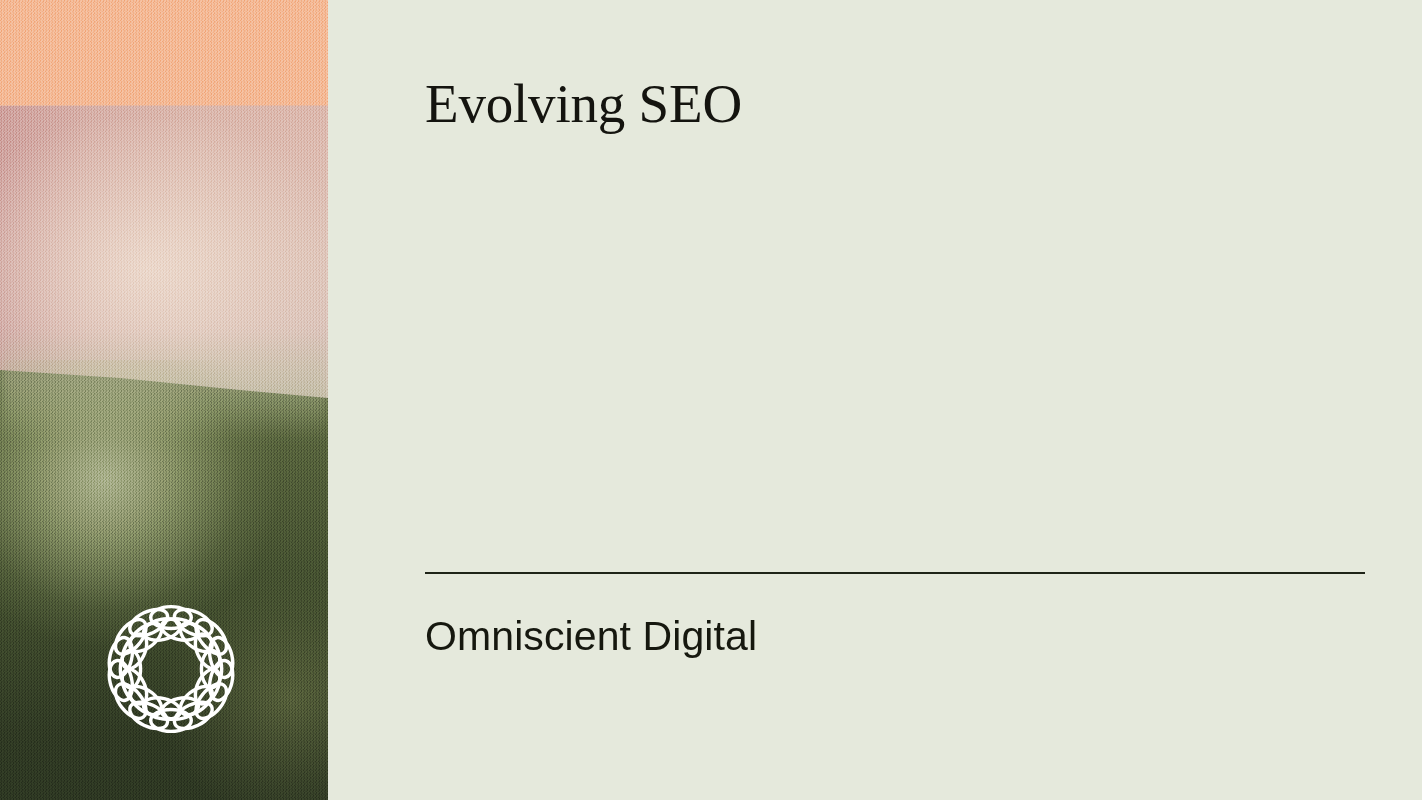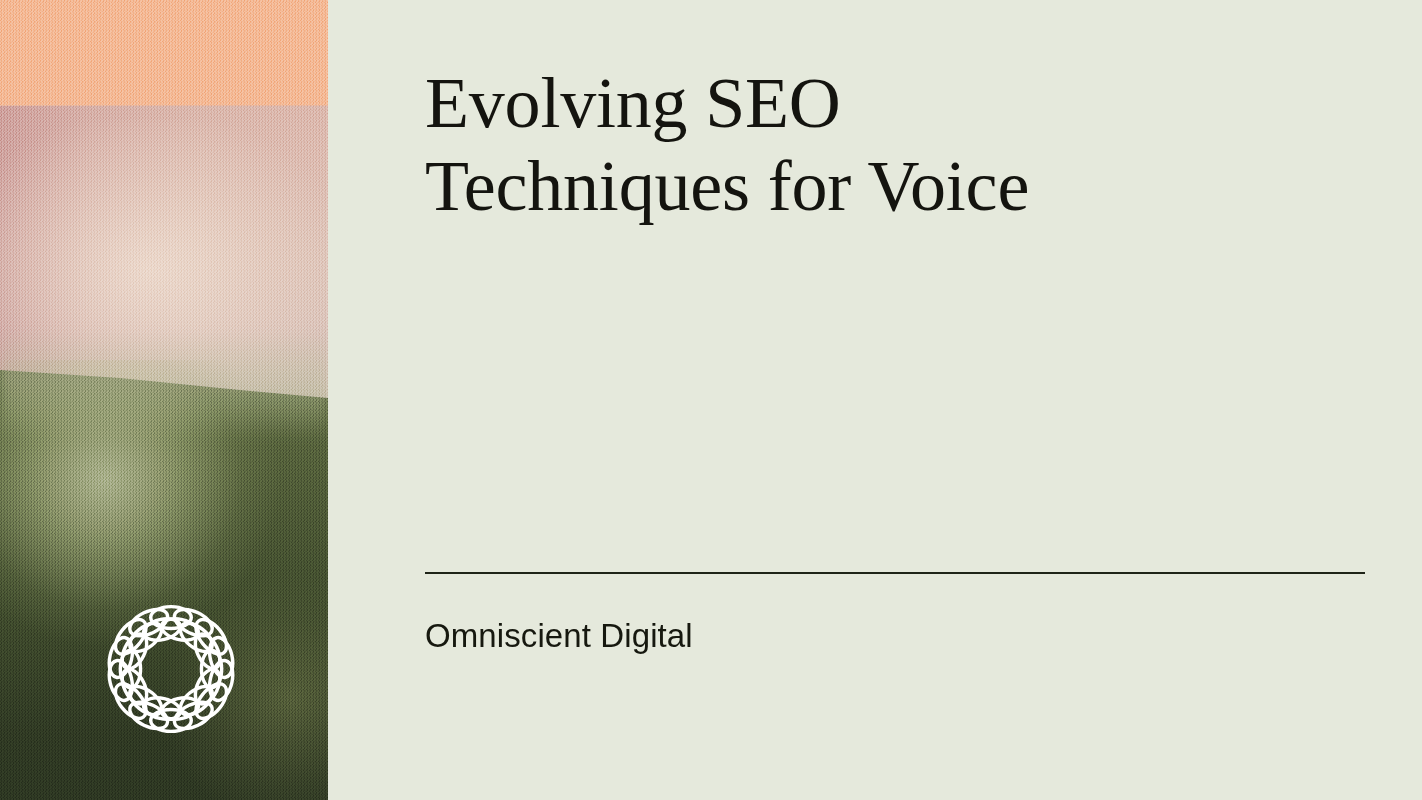--- a/index.html
+++ b/index.html
@@ -146,41 +146,41 @@
     height: 800px;
   }
   .slide-title {
     position: absolute;
     top: 62px;
     left: 0;
     width: 800px;
     margin: 0;
     font-family: "Liberation Serif", "DejaVu Serif", serif;
     font-weight: 400;
-    font-size: 72px;
+    font-size: 55px;
     line-height: 83px;
     letter-spacing: -0.2px;
     color: #14140F;
   }
   .divider {
     position: absolute;
     left: 0;
     top: 572px;
     width: 940px;
     height: 0;
     border-top: 2px solid #1F2418;
   }
   .byline {
     position: absolute;
     left: 0;
     top: 616px;
     margin: 0;
     font-family: "Liberation Sans", sans-serif;
     font-weight: 400;
-    font-size: 33px;
+    font-size: 41px;
     line-height: 40px;
     letter-spacing: 0.1px;
     color: #16180F;
   }
 </style>
 </head>
 <body>
 
 <div class="slide">
 
@@ -229,20 +229,20 @@
             <ellipse cx="100" cy="48" rx="24" ry="13" transform="rotate(321.4 100 100)"></ellipse>
             <ellipse cx="100" cy="48" rx="24" ry="13" transform="rotate(347.1 100 100)"></ellipse>
           </g>
         </g>
       </svg>
     </div>
   </div>
 
   <div class="content">
 
-    <h1 class="slide-title"><span>Evolving SEO</span><br><span>Techniques for Voice</span><br></h1>
+    <h1 class="slide-title"><span>Evolving SEO</span><br><br></h1>
 
     <div class="divider"></div>
 
     <p class="byline">Omniscient Digital</p>
   </div>
 
 </div>
 
 </body></html>

